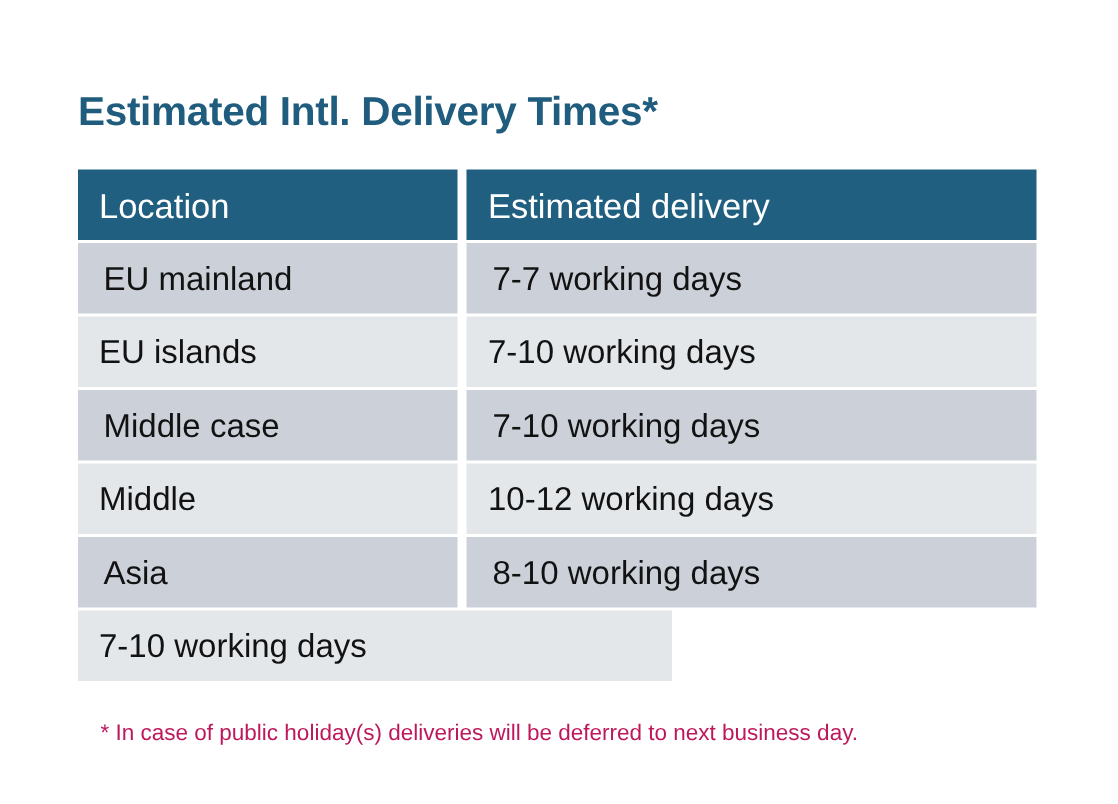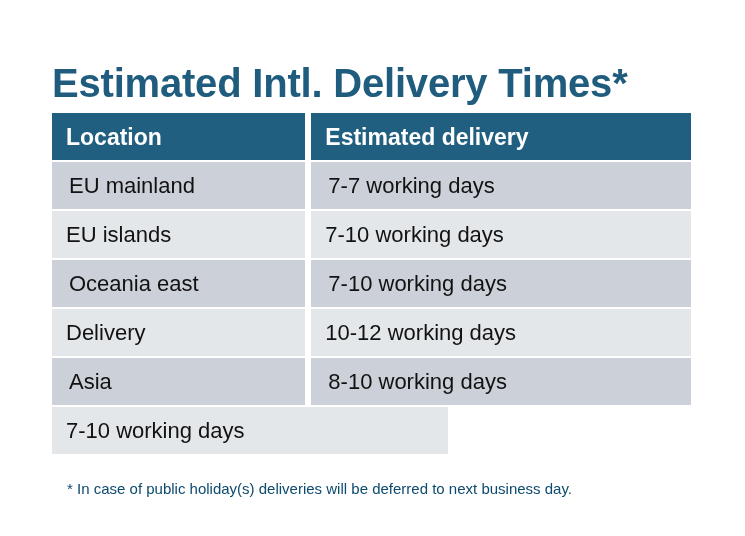--- a/index.html
+++ b/index.html
@@ -22,21 +22,21 @@
     height: 536px;
     background: #ffffff;
     box-sizing: border-box;
   }
 
   
   .title {
     position: absolute;
     left: 52px;
     top: 36px;
-    font-size: 40px;
+    font-size: 27px;
     font-weight: 700;
     letter-spacing: -0.2px;
     color: #1F5C7E;
     line-height: 40px;
     white-space: nowrap;
   }
 
   
   .table {
     position: absolute;
@@ -75,42 +75,42 @@
     margin-right: 6px;
   }
   .cell-delivery {
     width: 396px;
   }
 
   
   .row-header .cell {
     background: #205F80;
     color: #ffffff;
-    font-weight: 700;
+    font-weight: 400;
     font-size: 23px;
   }
 
   
   .row-dark .cell {
     background: #CCD1D9;
     padding-left: 17px;
   }
   .row-light .cell {
     background: #E4E7EA;
     text-align: center;
   }
 
   
   .footnote {
     position: absolute;
     left: 67px;
     top: 479px;
     font-size: 15px;
     line-height: 20px;
-    color: #0c4a6e;
+    color: #be185d;
     white-space: nowrap;
   }
 </style>
 </head>
 <body>
 
 <div class="page">
 
   <h1 class="title">Estimated Intl. Delivery Times*</h1>
 
@@ -125,26 +125,26 @@
       <div class="cell cell-location">EU mainland</div>
       <div class="cell cell-delivery">7-7 working days</div>
     </div>
 
     <div class="table-row row-light">
       <div class="cell cell-location">EU islands</div>
       <div class="cell cell-delivery">7-10 working days</div>
     </div>
 
     <div class="table-row row-dark">
-      <div class="cell cell-location">Oceania east</div>
+      <div class="cell cell-location">Middle case</div>
       <div class="cell cell-delivery">7-10 working days</div>
     </div>
 
     <div class="table-row row-light">
-      <div class="cell cell-location">Delivery</div>
+      <div class="cell cell-location">Middle</div>
       <div class="cell cell-delivery">10-12 working days</div>
     </div>
 
     <div class="table-row row-dark">
       <div class="cell cell-location">Asia</div>
       <div class="cell cell-delivery">8-10 working days</div>
     </div>
 
     <div class="table-row row-light">
       <div class="cell cell-delivery">7-10 working days</div>

